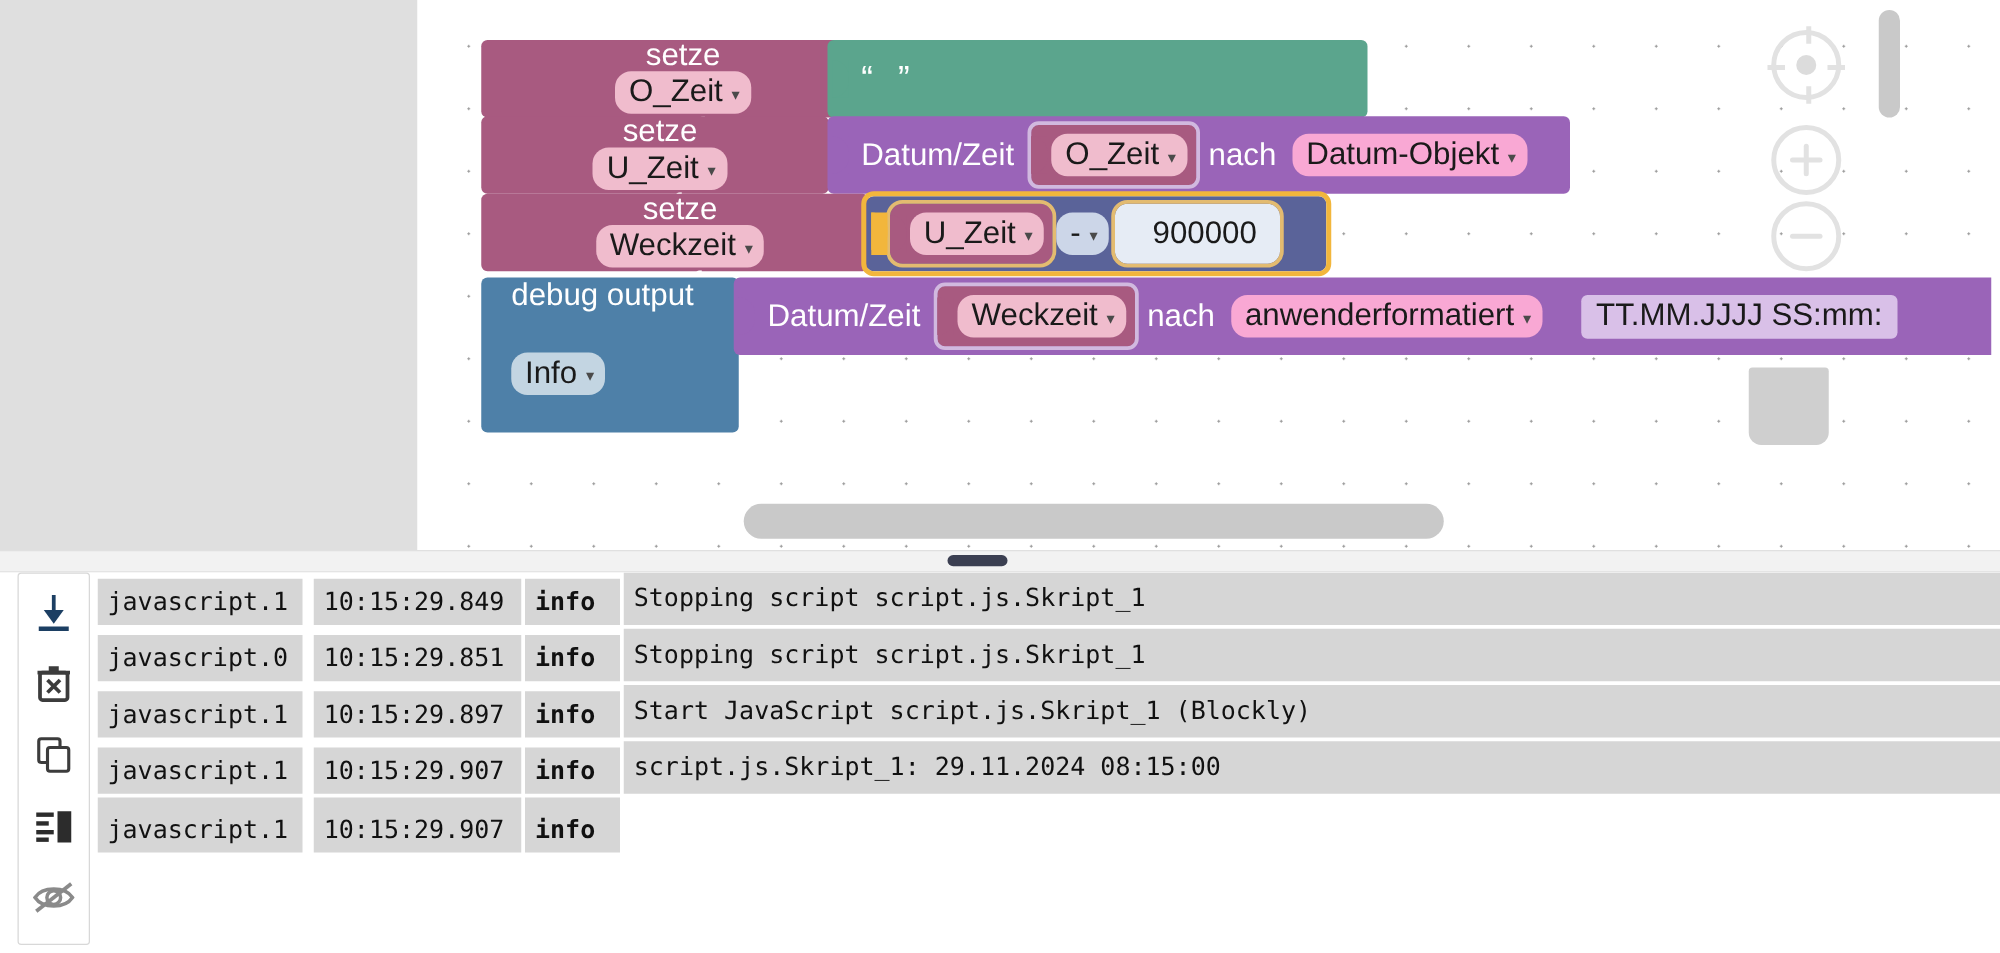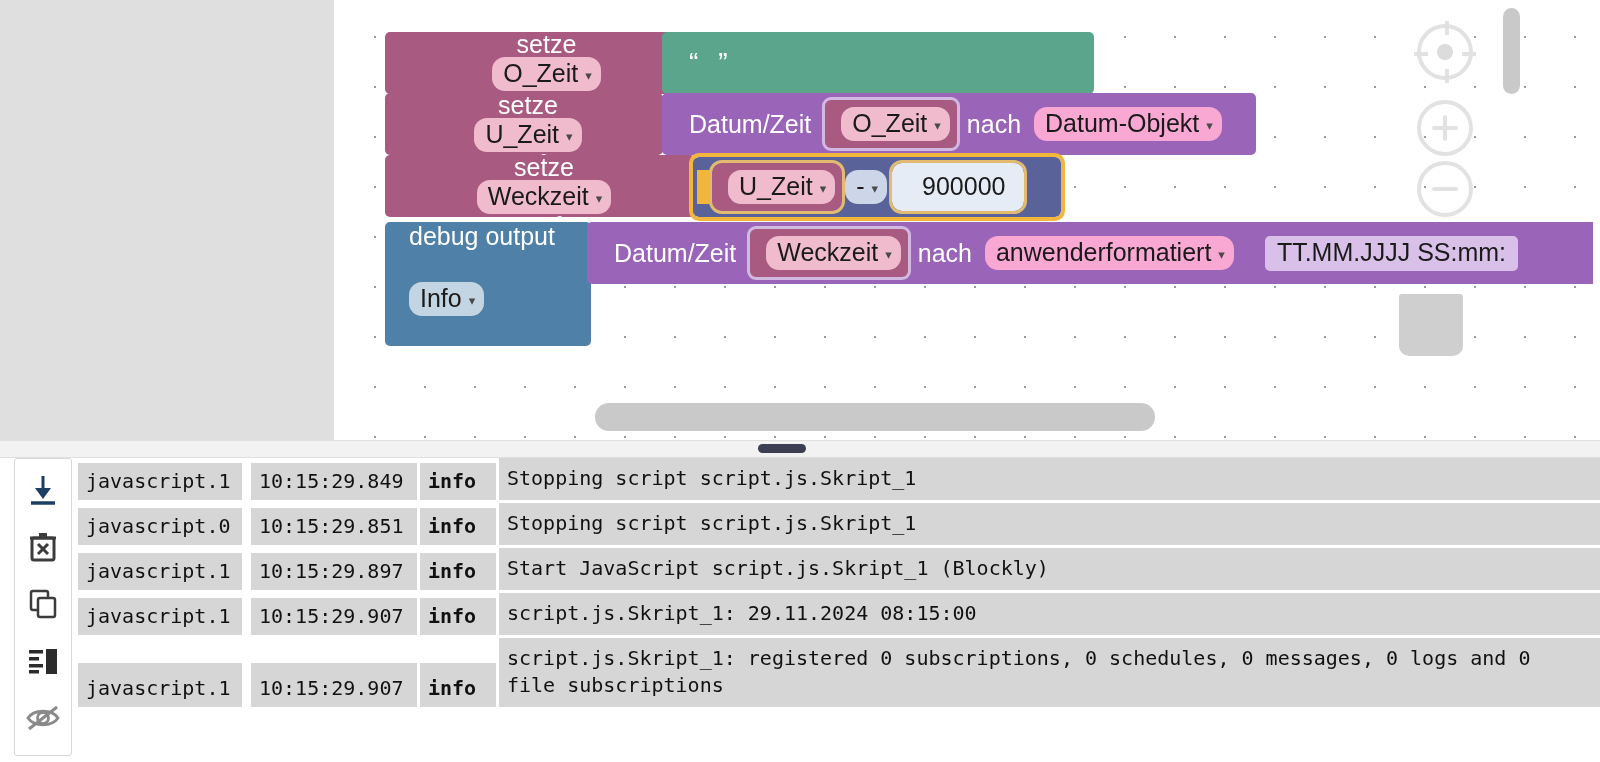--- a/index.html
+++ b/index.html
@@ -364,16 +364,15 @@
     <div class="log-row">
       <span class="cell c-src">javascript.1</span>
       <span class="cell c-time">10:15:29.907</span>
       <span class="cell c-lvl">info</span>
       <span class="cell c-msg">script.js.Skript_1: 29.11.2024 08:15:00</span>
     </div>
     <div class="log-row">
       <span class="cell c-src" style="align-items:flex-start;padding-top:13px;">javascript.1</span>
       <span class="cell c-time" style="align-items:flex-start;padding-top:13px;">10:15:29.907</span>
       <span class="cell c-lvl" style="align-items:flex-start;padding-top:13px;">info</span>
-      <span class="cell c-msg" style="padding-right:40px;">script.js.Skript_1: registered 0 subscriptions, 0 schedules, 0 messages, 0 logs and 0 file subscriptions</span>
     </div>
   </div>
 </div>
 
 </body></html>

